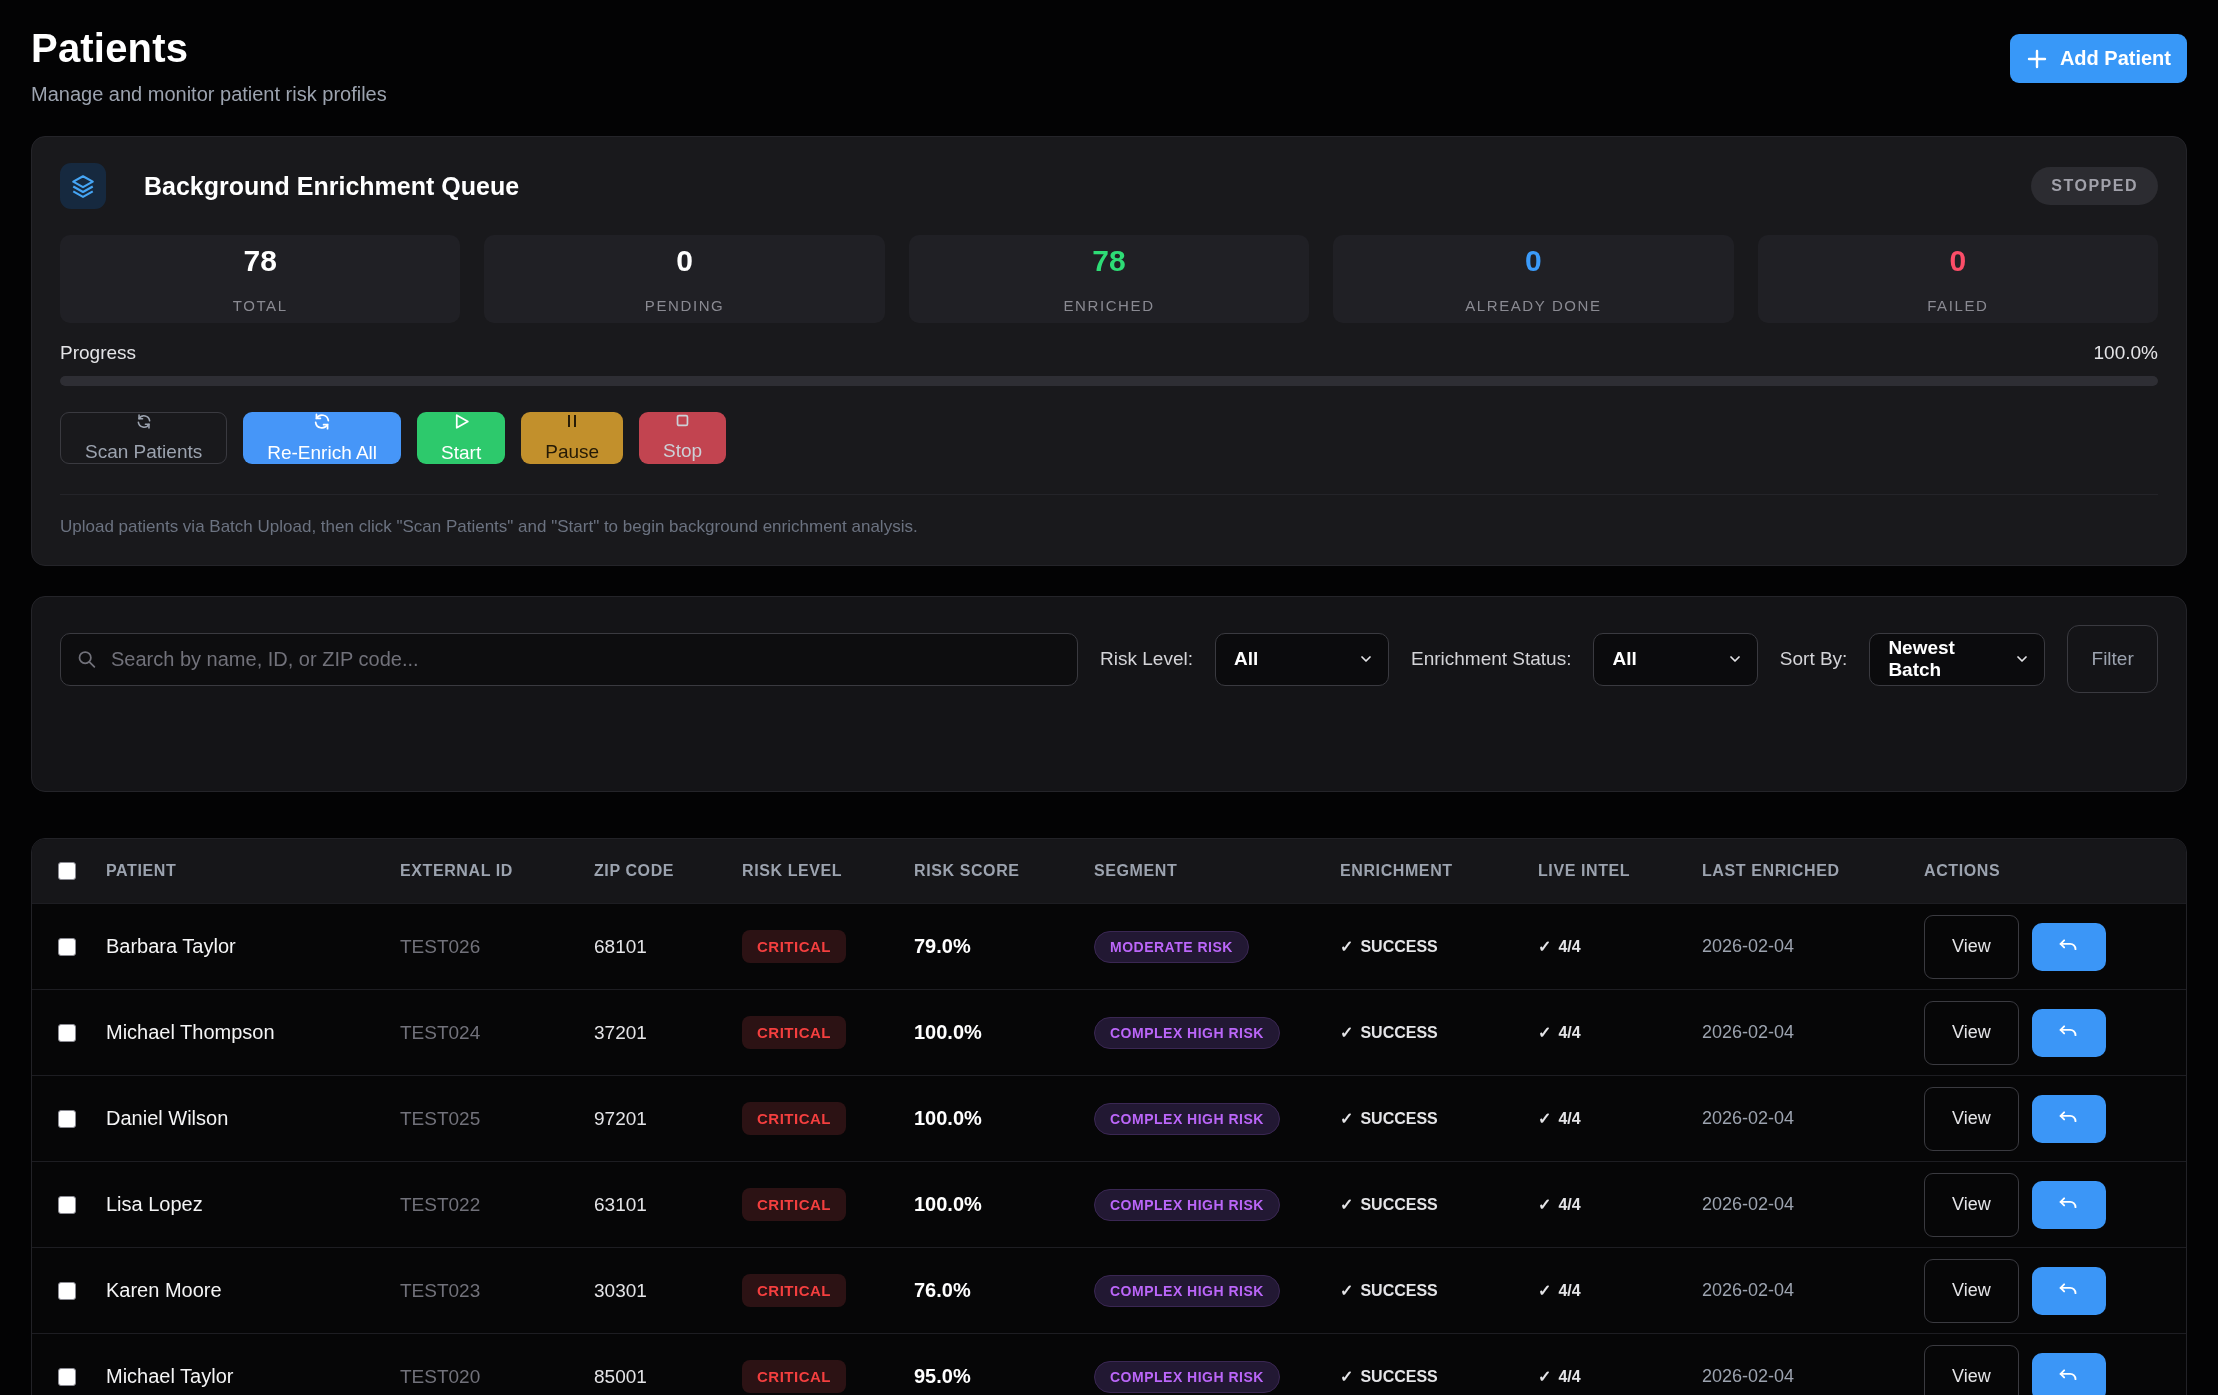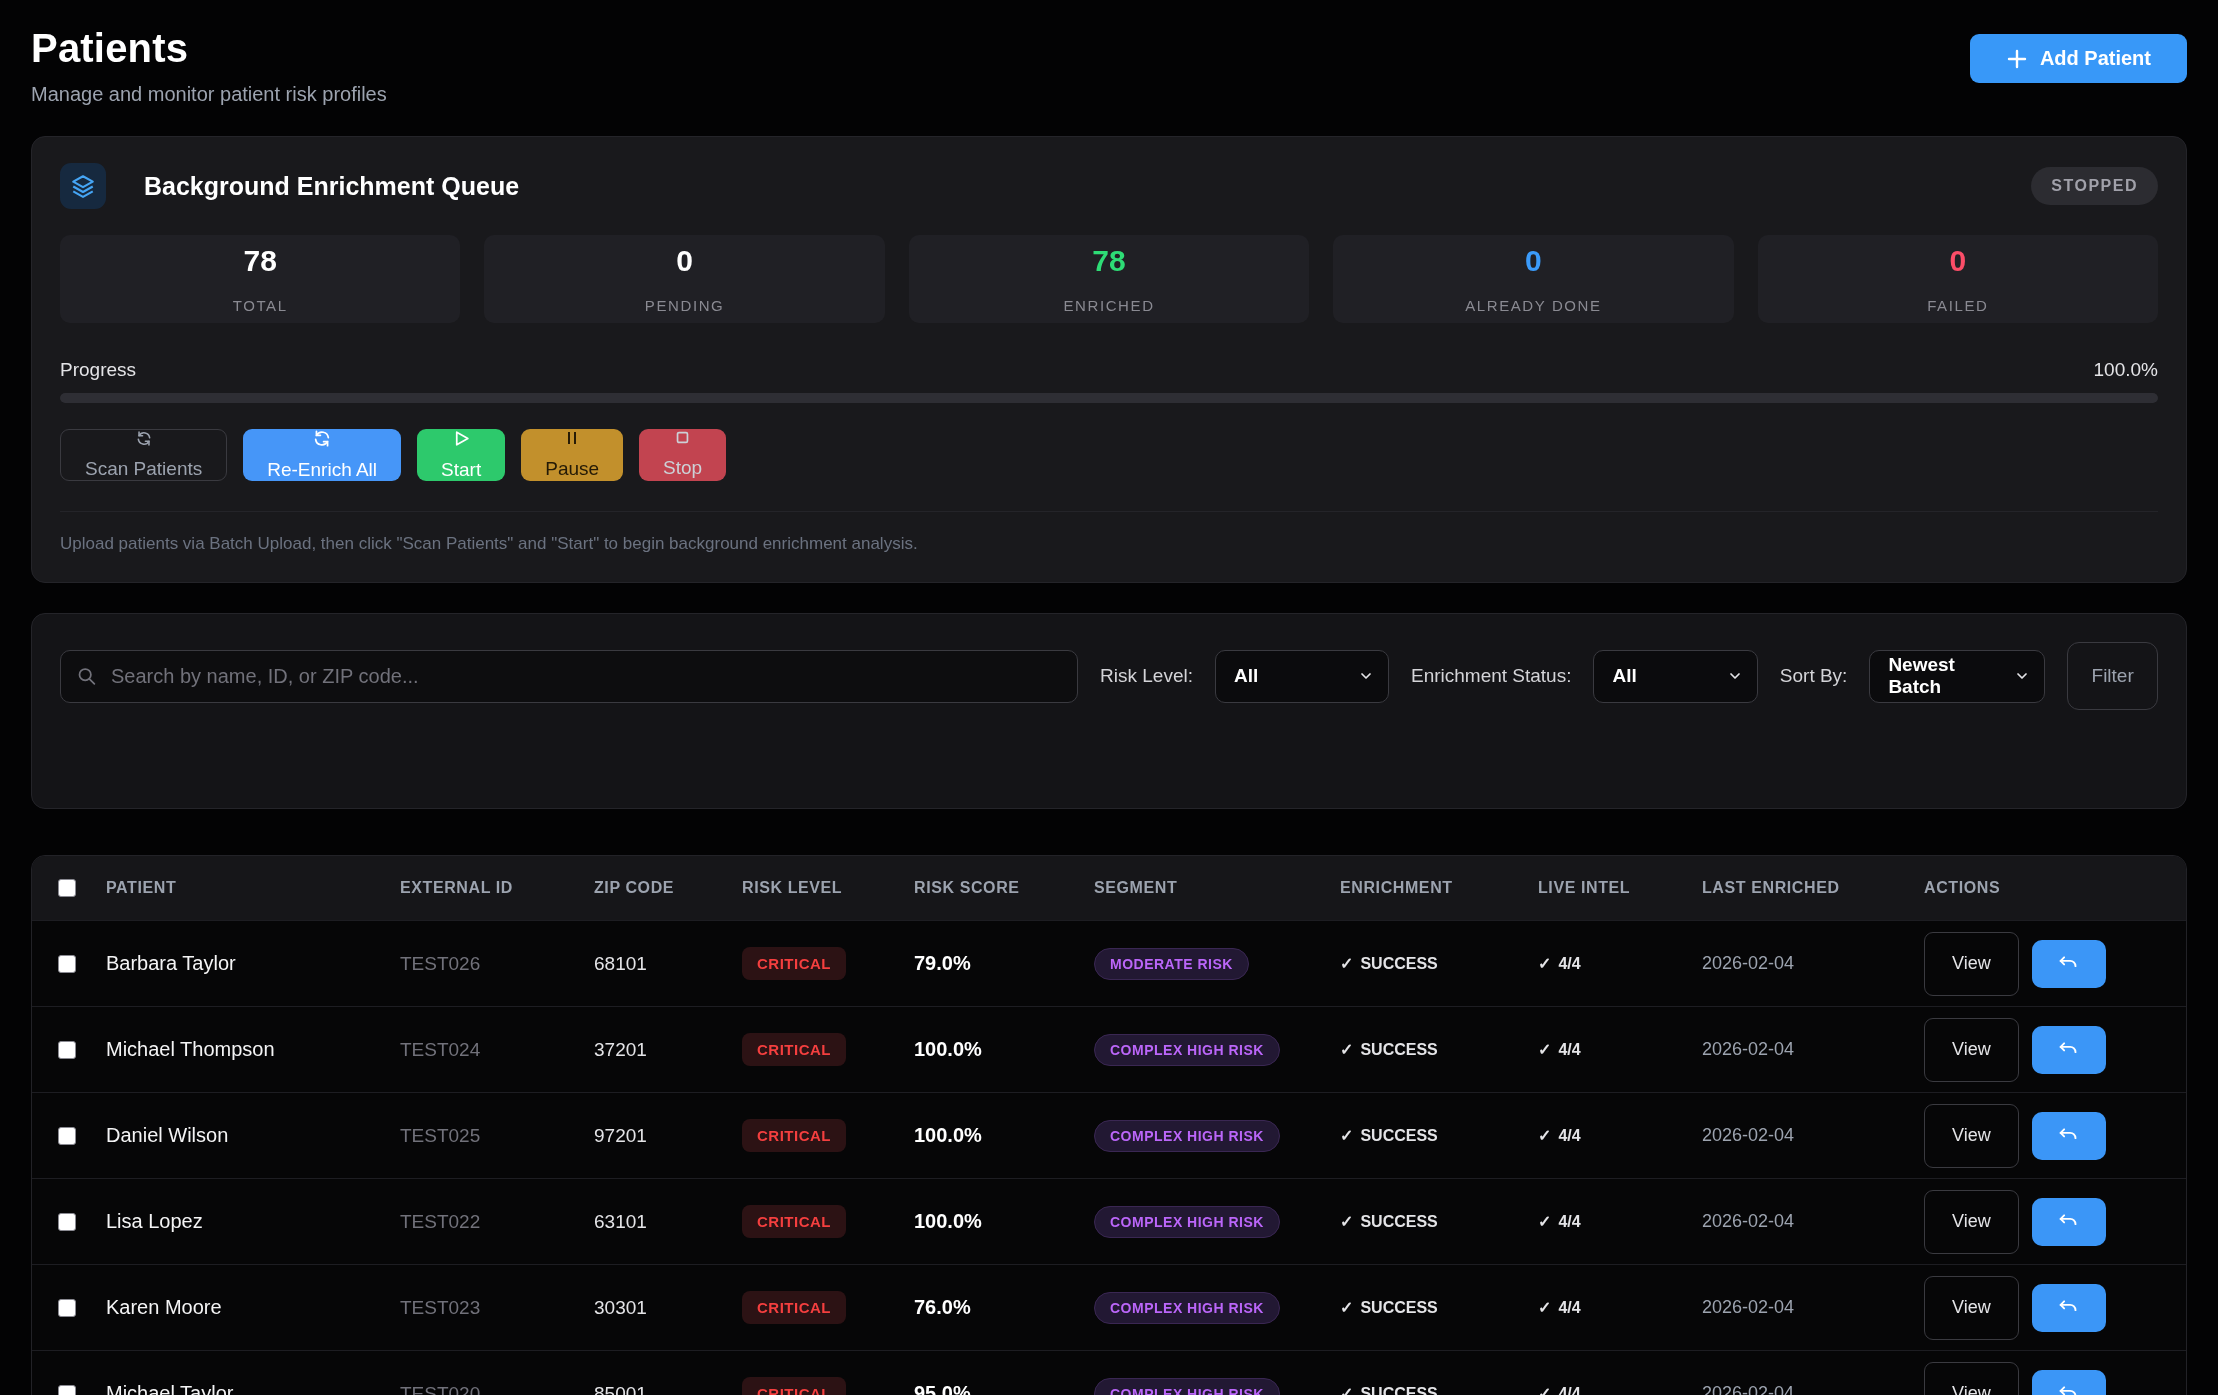--- a/index.html
+++ b/index.html
@@ -5,41 +5,41 @@
   * { margin:0; padding:0; box-sizing:border-box; }
   html,body { width:2218px; height:1395px; background:#030304; overflow:hidden;
     font-family:"Liberation Sans", sans-serif; color:#fff; }
   .container { padding:26px 31px; }
 
   
   .page-header { display:flex; justify-content:space-between; align-items:flex-start; }
   .page-title { font-size:40px; font-weight:700; letter-spacing:.2px; }
   .page-subtitle { margin-top:12px; font-size:20px; color:#9ca3af; }
   .btn-add { display:flex; align-items:center; gap:12px; background:#3898f8; color:#fff;
-    border:none; border-radius:9px; padding:13px 36px; font-size:20px; font-weight:600;
+    border:none; border-radius:9px; padding:13px 16px; font-size:20px; font-weight:600;
     cursor:pointer; margin-top:8px; }
   .btn-add svg { display:block; }
 
   
   .card { background:#19191c; border:1px solid #242429; border-radius:14px; }
   .queue-card { margin-top:30px; padding:26px 28px 28px; }
   .queue-head { display:flex; align-items:center;gap:20px; }
   .queue-icon-box { width:46px; height:46px; border-radius:11px; background:#16293f;
     display:flex; align-items:center; justify-content:center; }
   .queue-title { font-size:25px; font-weight:700; margin-left:18px; flex:1; }
   .status-pill { background:#2c2c31; color:#a1a1aa; font-size:16px; font-weight:700;
     letter-spacing:1.5px; padding:10px 20px; border-radius:999px; }
 
   .stats-row { display:grid; grid-template-columns:repeat(5,1fr); gap:24px; margin-top:26px; }
   .stat-tile { background:#202025; border-radius:10px; height:88px; display:flex;
     flex-direction:column; align-items:center; justify-content:center;gap:12px; }
   .stat-value { font-size:30px; font-weight:700; }
   .stat-label { margin-top:7px; font-size:15px; color:#8a8a92; letter-spacing:1.6px; }
 
-  .progress-row { display:flex; justify-content:space-between; margin-top:36px;
+  .progress-row { display:flex; justify-content:space-between; margin-top:19px;
     font-size:19px; color:#e4e4e7; }
   .progress-track { margin-top:12px; height:10px; border-radius:5px; background:#232327;
     overflow:hidden; }
   .progress-fill { height:100%; background:#2e2e34; border-radius:5px; }
 
   .queue-buttons { display:flex; gap:16px; margin-top:26px; }
   .qbtn { display:flex; align-items:center; gap:11px; border-radius:9px; padding:0 24px;
     height:52px; font-size:19px; font-weight:500; border:none; cursor:pointer;flex-direction:column; }
   .qbtn svg { display:block; }
   .qbtn-scan { background:transparent; border:1px solid #3a3a40; color:#9ca3af; }

